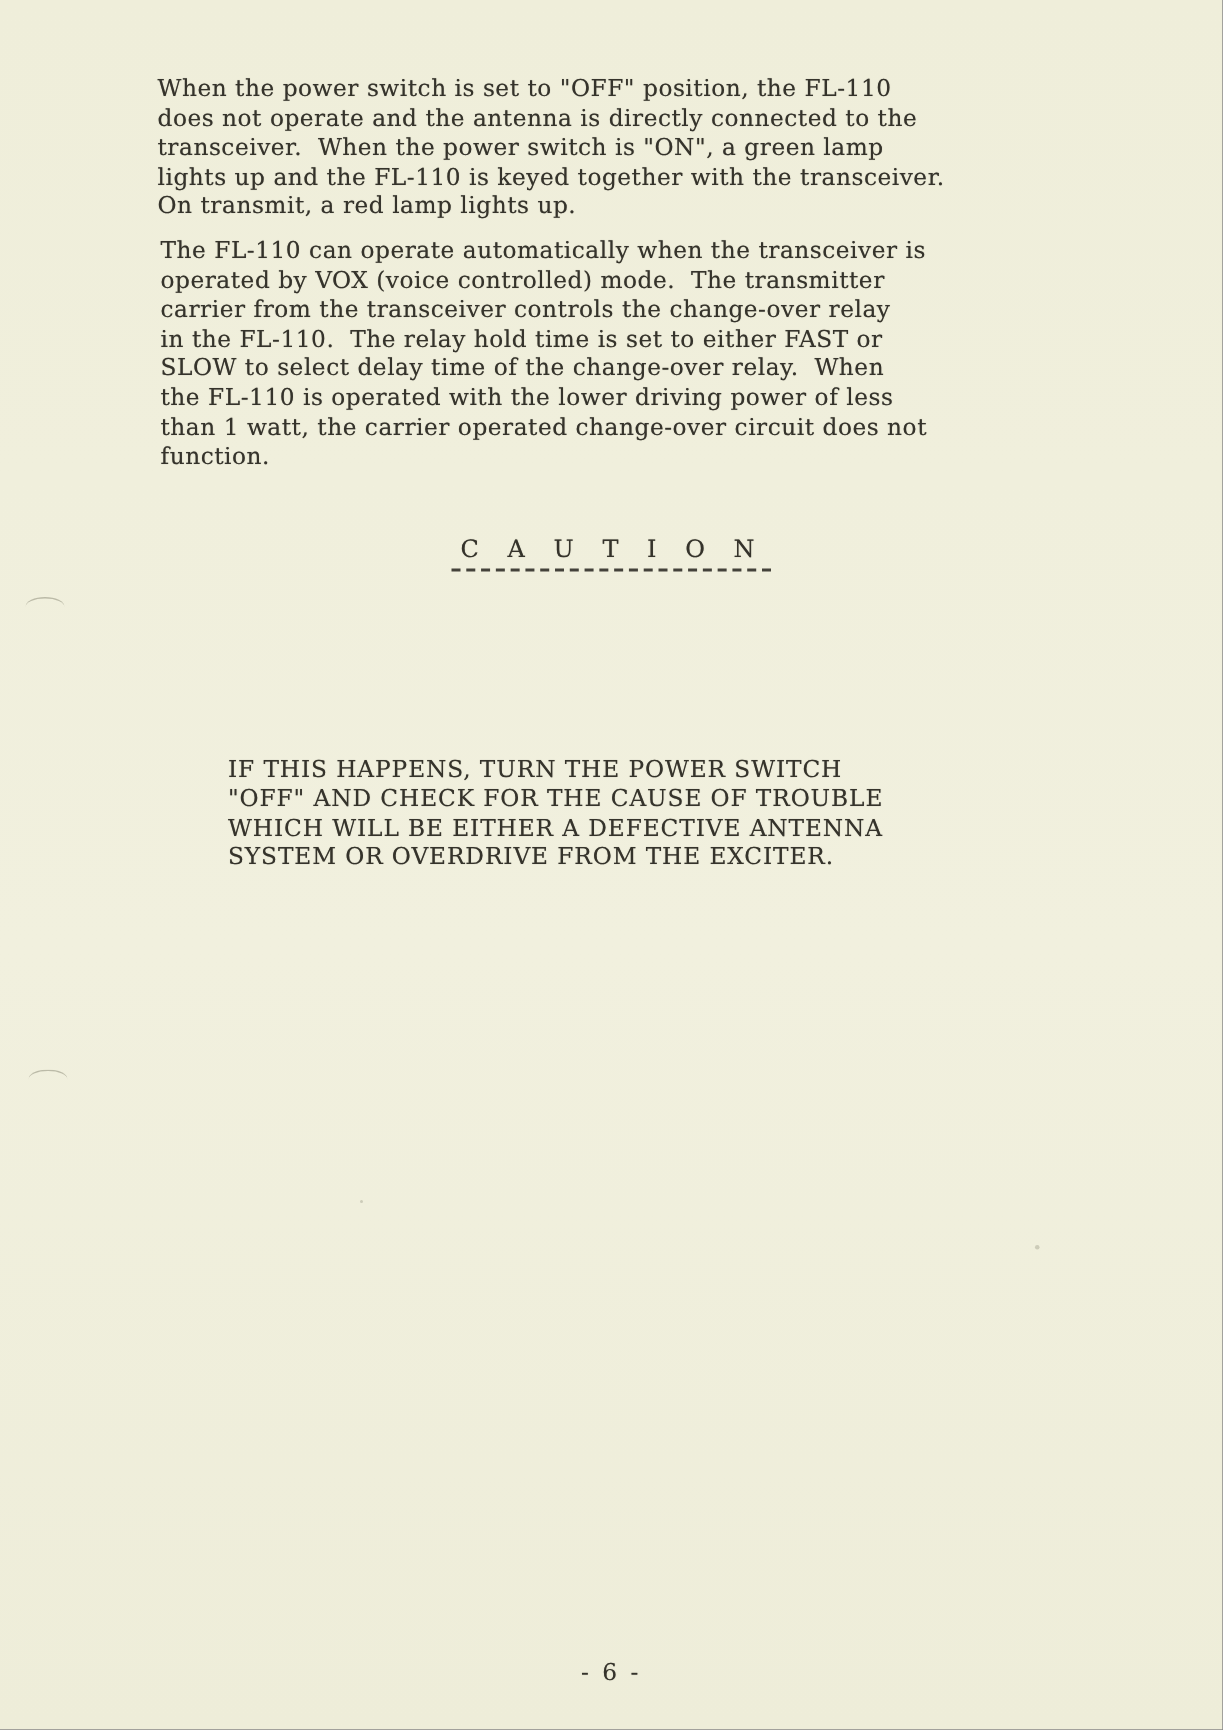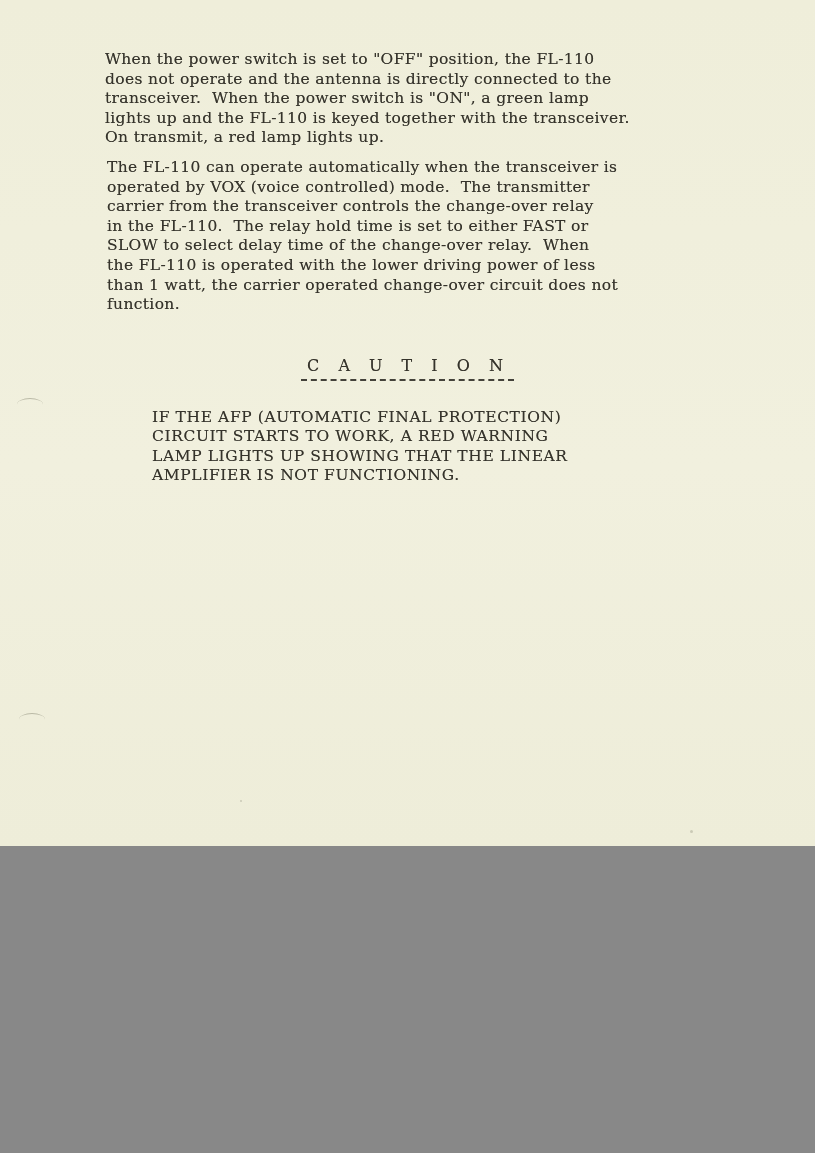--- a/index.html
+++ b/index.html
@@ -3,21 +3,21 @@
 <meta charset="utf-8">
 <style>
   html, body {
     margin: 0;
     padding: 0;
     background: #888;
   }
   .page {
     position: relative;
     width: 815px;
-    height: 846px;
+    height: 1153px;
     margin: 0 auto;
     background: linear-gradient(180deg, #efeeda 0%, #f1f0de 55%, #eeedd9 100%);
     overflow: hidden;
     font-family: "DejaVu Serif", "Liberation Serif", serif;
     color: #35332b;
   }
   .body-para {
     position: absolute;
     font-size: 15.5px;
     line-height: 19.6px;
@@ -94,25 +94,25 @@
 in the FL-110.  The relay hold time is set to either FAST or
 SLOW to select delay time of the change-over relay.  When
 the FL-110 is operated with the lower driving power of less
 than 1 watt, the carrier operated change-over circuit does not
 function.</div>
 
   <div class="caution-wrap">
     <span class="caution-heading">C A U T I O N</span>
   </div>
 
-  <div class="caution-para" style="top:408px;">IF THE AFP (AUTOMATIC FINAL PROTECTION)
-CIRCUIT STARTS TO WORK, A RED WARNING
-LAMP LIGHTS UP SHOWING THAT THE LINEAR
-AMPLIFIER IS NOT FUNCTIONING.</div>
 
+  <div class="caution-para" style="top:504px;">IF THIS HAPPENS, TURN THE POWER SWITCH
+"OFF" AND CHECK FOR THE CAUSE OF TROUBLE
+WHICH WILL BE EITHER A DEFECTIVE ANTENNA
+SYSTEM OR OVERDRIVE FROM THE EXCITER.</div>
 
 
   <div class="page-number">- 6 -</div>
 
   <div class="arc-artifact arc-1"></div>
   <div class="arc-artifact arc-2"></div>
   <div class="speck" style="left:690px; top:830px; width:3px; height:3px;"></div>
   <div class="speck" style="left:240px; top:800px; width:2px; height:2px;"></div>
 
 </div>

